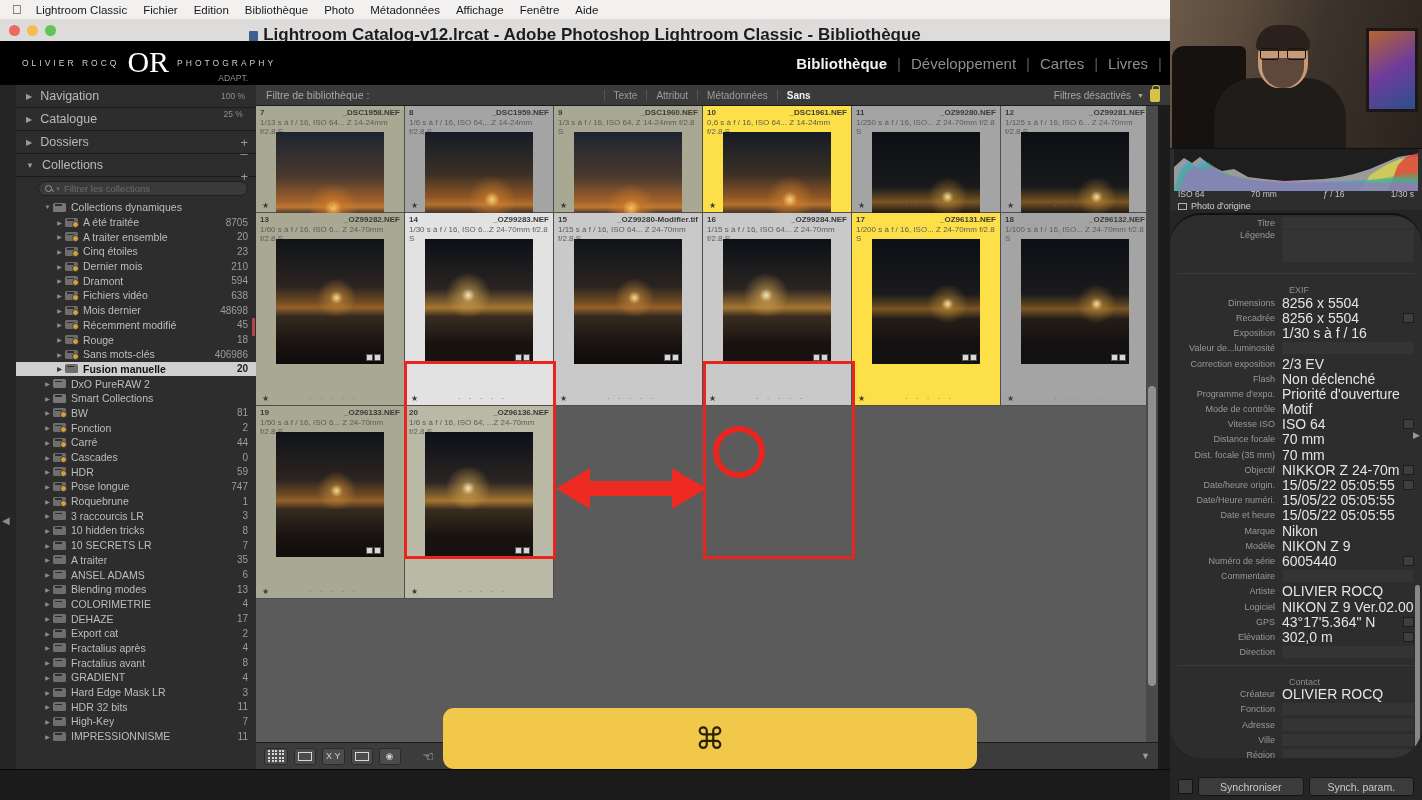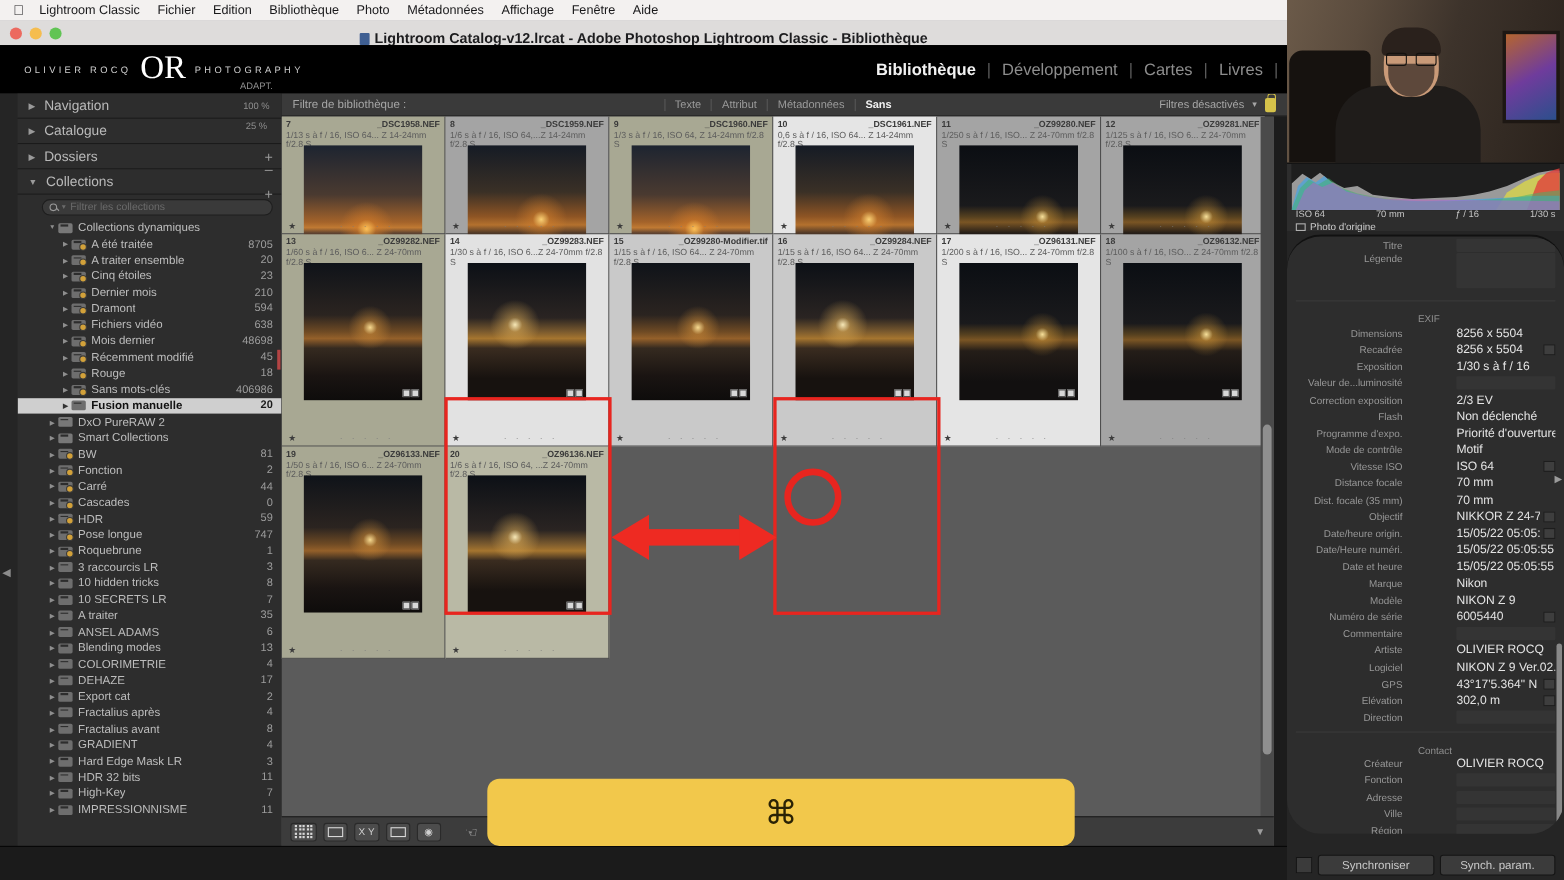--- a/index.html
+++ b/index.html
@@ -20,21 +20,21 @@
   .macbar .apple { margin: 0 14px 0 12px; font-size: 13px; line-height: 1; }
   .macbar .appname { font-weight: normal; margin-right: 16px; }
   .macbar .mi { margin-right: 16px; }
 
   
   .titlebar {
     position: absolute; left: 0; top: 19px; width: 1170px; height: 32px;
     background: #dedcdb;
     border-bottom: 1px solid #b5b3b2;
     display: flex; align-items: center; justify-content: center;
-    font-size: 13px; color: #1c1c1e; font-weight: bold;
+    font-size: 17px; color: #1c1c1e; font-weight: bold;
   }
   .traffic { position: absolute; left: 9px; top: 6px; display: flex; gap: 7px; }
   .traffic i { width: 11px; height: 11px; border-radius: 50%; display: block; }
   .title-ico {
     display: inline-block; width: 9px; height: 11px; background: #3f5f92;
     border-radius: 1px; margin-right: 5px; vertical-align: -2px;
   }
 
   
   .lr {
@@ -149,21 +149,21 @@
   .gridscroll { position: absolute; right: 0; top: 0; width: 12px; height: 693px; background: #4a4a4a;}
   .gridscroll .thumbbar { position: absolute; left: 2px; top: 280px; width: 8px; height: 300px;
       background: #8f8f8f; border-radius: 4px; }
   .gridrow { display: flex; }
   .cell {
     width: 149px; height: 193px; position: relative;
     border-right: 1px solid #4e4e4e; border-bottom: 1px solid #4e4e4e;
     background: #9d9d93;
   }
   .cell.tone-a { background: #a8a893; }
-  .cell.tone-b { background: #e5e5e5; }
+  .cell.tone-b { background: #fde047; }
   .cell.tone-c { background: #a4a4a4; }
   .cell.tone-d { background: #b9b9a5; }
   .cell.white { background: #e2e2e2; }
   .cell.light { background: #c9c9c9; }
   .cell .hdr {
     height: 22px; padding: 2px 4px 0; font-size: 8px; color: #3a3a3a;
     line-height: 9.5px;
   }
   .cell .hdr .r1 { display: flex; justify-content: space-between; font-weight: bold; }
   .cell .hdr .r2 { display: flex; justify-content: space-between; color: #5c5c5c; font-weight: normal; }
@@ -284,21 +284,21 @@
      display:flex; align-items:center; gap:4px;}
   .orig .chk { width:9px; height:7px; border:1px solid #b0b0b0; display:inline-block;}
 
   .metawrap {
     position: absolute; left: 0; top: 213px; width: 252px; height: 545px;
     background: #2d2d2d; border-top: 2px solid #111; overflow: hidden; border-radius: 31px;
   }
   .mrow { display: flex; align-items: center; height: 15.2px; font-size: 9px; padding-right: 8px;}
   .mlabel { width: 112px; text-align: right; color: #989898; padding-right: 7px;
      white-space: nowrap; overflow: hidden; }
-  .mvalue { flex: 1; color: #e4e4e4; font-size: 11px; white-space: nowrap; overflow: hidden; margin-left: 42px; }
+  .mvalue { flex: 1; color: #e4e4e4; font-size: 14px; white-space: nowrap; overflow: hidden; }
   .mvalue.empty { background: #343434; height: 12px; border-radius: 1px; }
   .mbtn { width: 11px; height: 10px; background: #3e3e3e; border: 1px solid #1d1d1d;
      margin-left: 3px; flex: 0 0 auto; }
   .msection { font-size: 9px; color: #8d8d8d; padding-left: 119px; height: 16px;
       display: flex; align-items: flex-end; }
   .mdivider { height:1px; background:#3a3a3a; margin: 5px 8px; }
   .mbigbox { background:#343434; height: 32px; border-radius:1px; }
 
   .rp-bottom {
     position: absolute; left: 0; bottom: 4px; width: 252px; display: flex;

